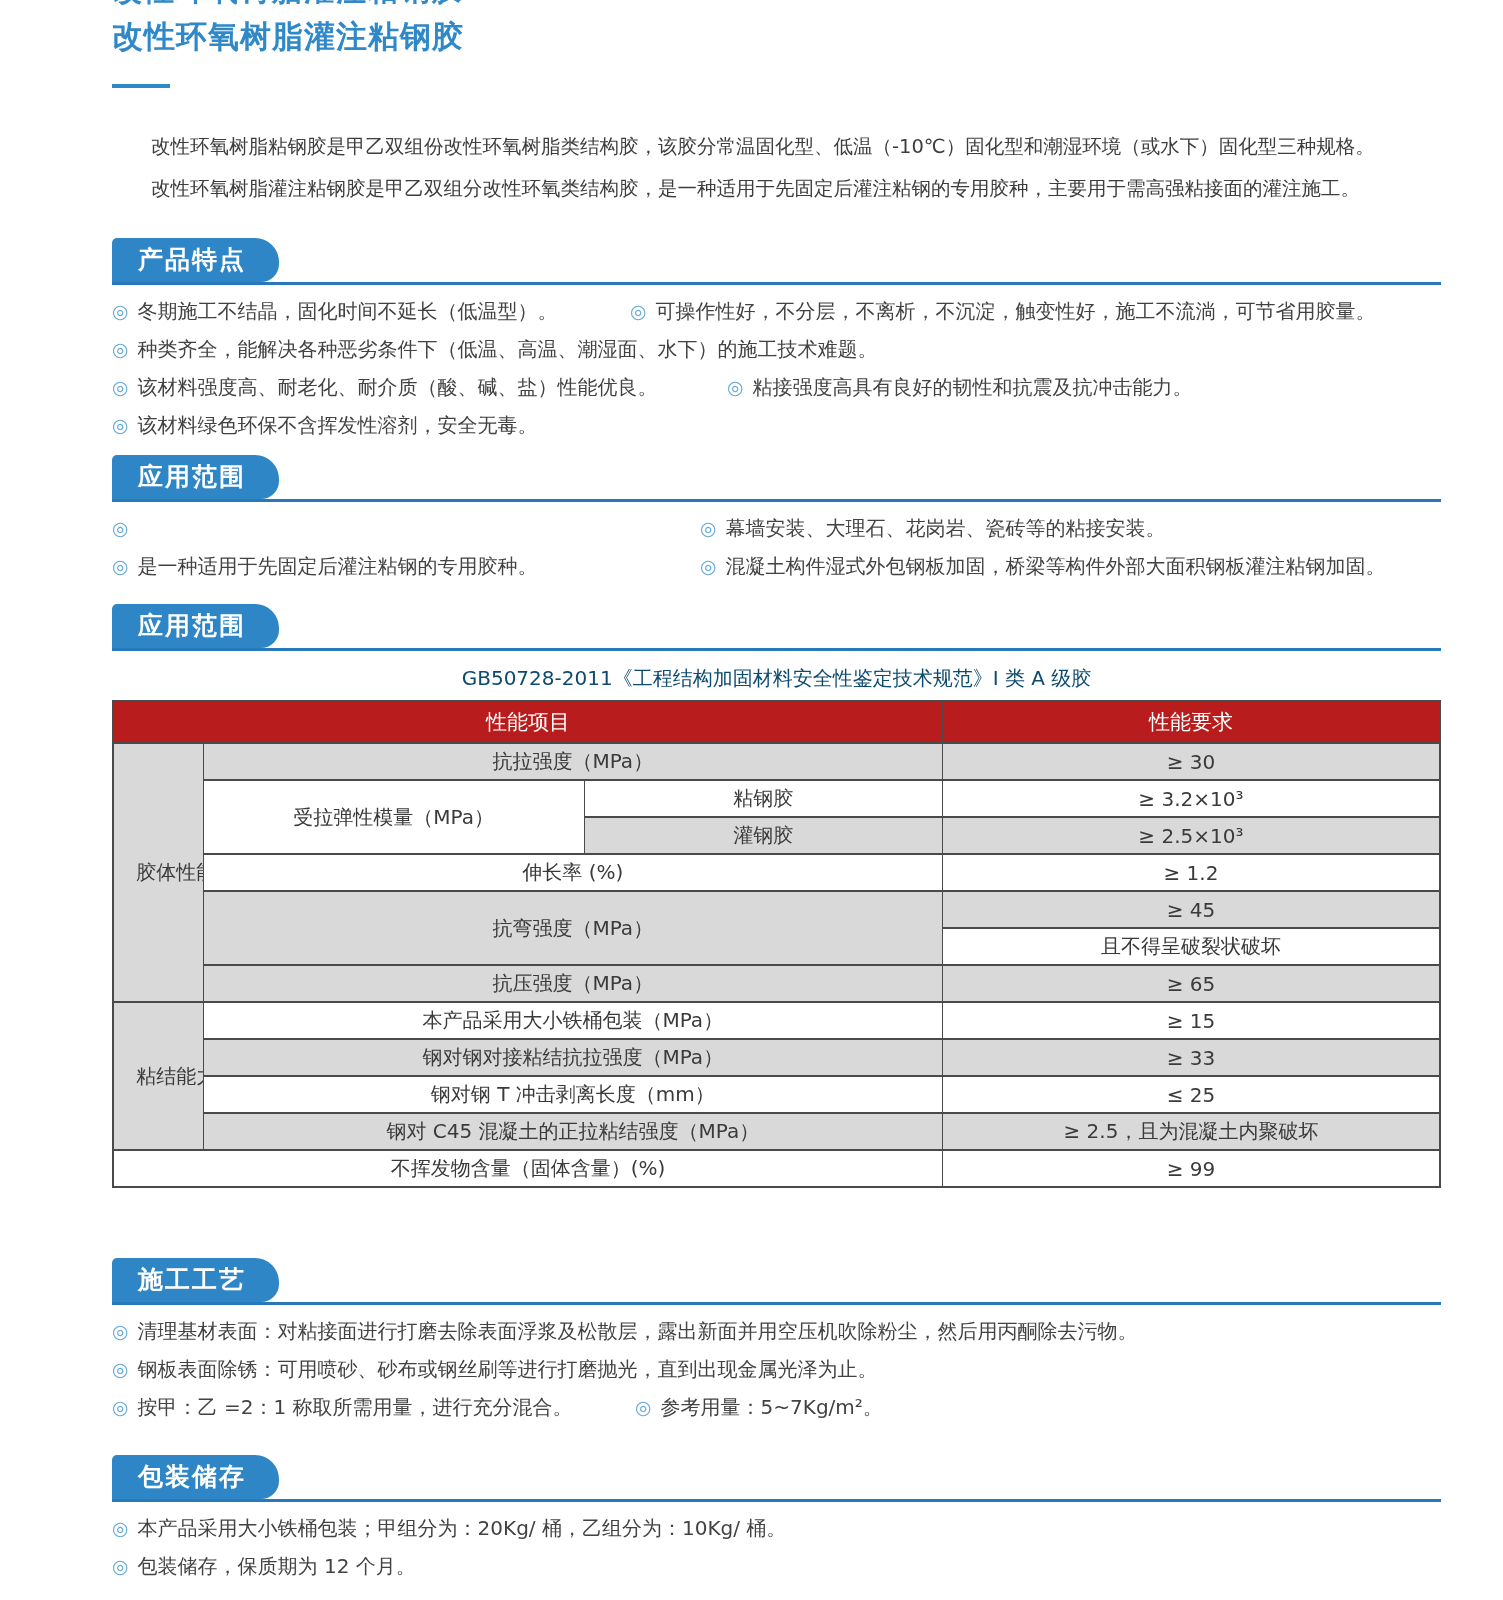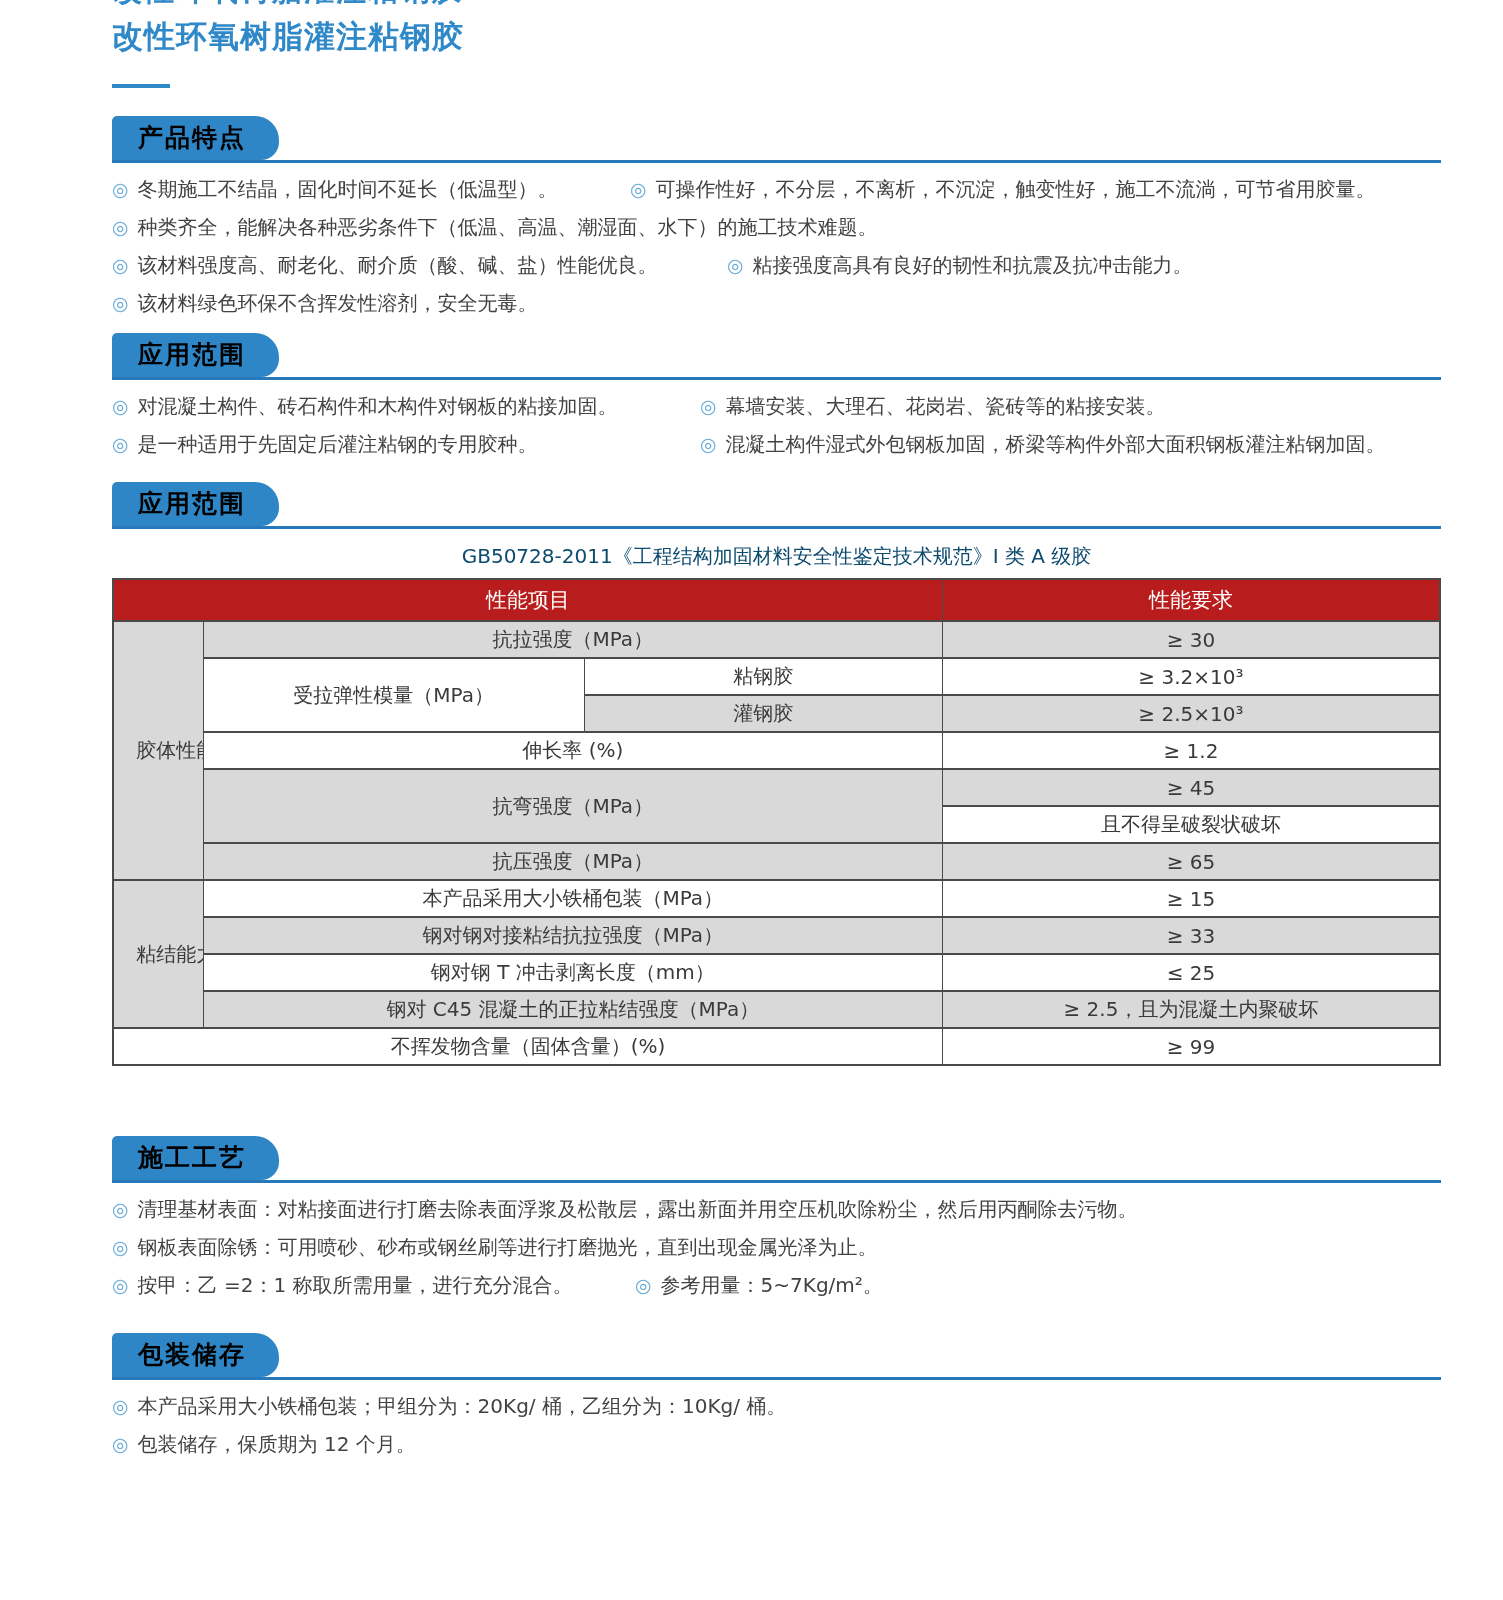--- a/index.html
+++ b/index.html
@@ -18,21 +18,21 @@
 
   h1.title{margin:8px 0 0 0;font-size:31px;line-height:40px;font-weight:bold;color:#2f88c8;letter-spacing:1px;}
   .title-dash{width:58px;height:4px;background:#2f88c8;margin-top:28px;}
 
   .intro{margin-top:38px;}
   .intro p{margin:0;font-size:19.5px;line-height:42px;color:#3d3d3d;text-indent:2em;text-align:justify;}
 
   .sec-head{border-bottom:3px solid #2779bc;line-height:0;}
   .badge{
     display:inline-block;
-    background:#2e86c6;color:#000000;
+    background:#2e86c6;color:#ffffff;
     font-size:25px;line-height:28px;font-weight:bold;letter-spacing:2px;
     padding:8px 33px 8px 26px;
     border-radius:5px 24px 18px 0;
     vertical-align:bottom;
   }
   .sec-features{margin-top:28px;}
   .sec-scope{margin-top:18px;}
   .sec-perf{margin-top:26px;}
   .sec-constr{margin-top:70px;}
   .sec-pack{margin-top:36px;}
@@ -71,20 +71,24 @@
 
 <div class="page">
 
   <div class="top-crop">
     <span>改性环氧树脂灌注粘钢胶</span>
   </div>
 
   <h1 class="title">改性环氧树脂灌注粘钢胶</h1>
   <div class="title-dash"></div>
 
+  <div class="intro">
+    <p>改性环氧树脂粘钢胶是甲乙双组份改性环氧树脂类结构胶，该胶分常温固化型、低温（-10℃）固化型和潮湿环境（或水下）固化型三种规格。</p>
+    <p>改性环氧树脂灌注粘钢胶是甲乙双组分改性环氧类结构胶，是一种适用于先固定后灌注粘钢的专用胶种，主要用于需高强粘接面的灌注施工。</p>
+  </div>
 
   <section class="sec-features">
     <div class="sec-head">
       <span class="badge">产品特点</span>
     </div>
     <div class="brow">
       <div class="bullet w518">
         <span class="bi">◎</span>
         <span>冬期施工不结晶，固化时间不延长（低温型）。</span>
       </div>
@@ -117,21 +121,20 @@
     </div>
   </section>
 
   <section class="sec-scope">
     <div class="sec-head">
       <span class="badge">应用范围</span>
     </div>
     <div class="brow">
       <div class="bullet w588">
         <span class="bi">◎</span>
-        <span>对混凝土构件、砖石构件和木构件对钢板的粘接加固。</span>
       </div>
       <div class="bullet">
         <span class="bi">◎</span>
         <span>幕墙安装、大理石、花岗岩、瓷砖等的粘接安装。</span>
       </div>
     </div>
     <div class="brow">
       <div class="bullet w588">
         <span class="bi">◎</span>
         <span>是一种适用于先固定后灌注粘钢的专用胶种。</span>

